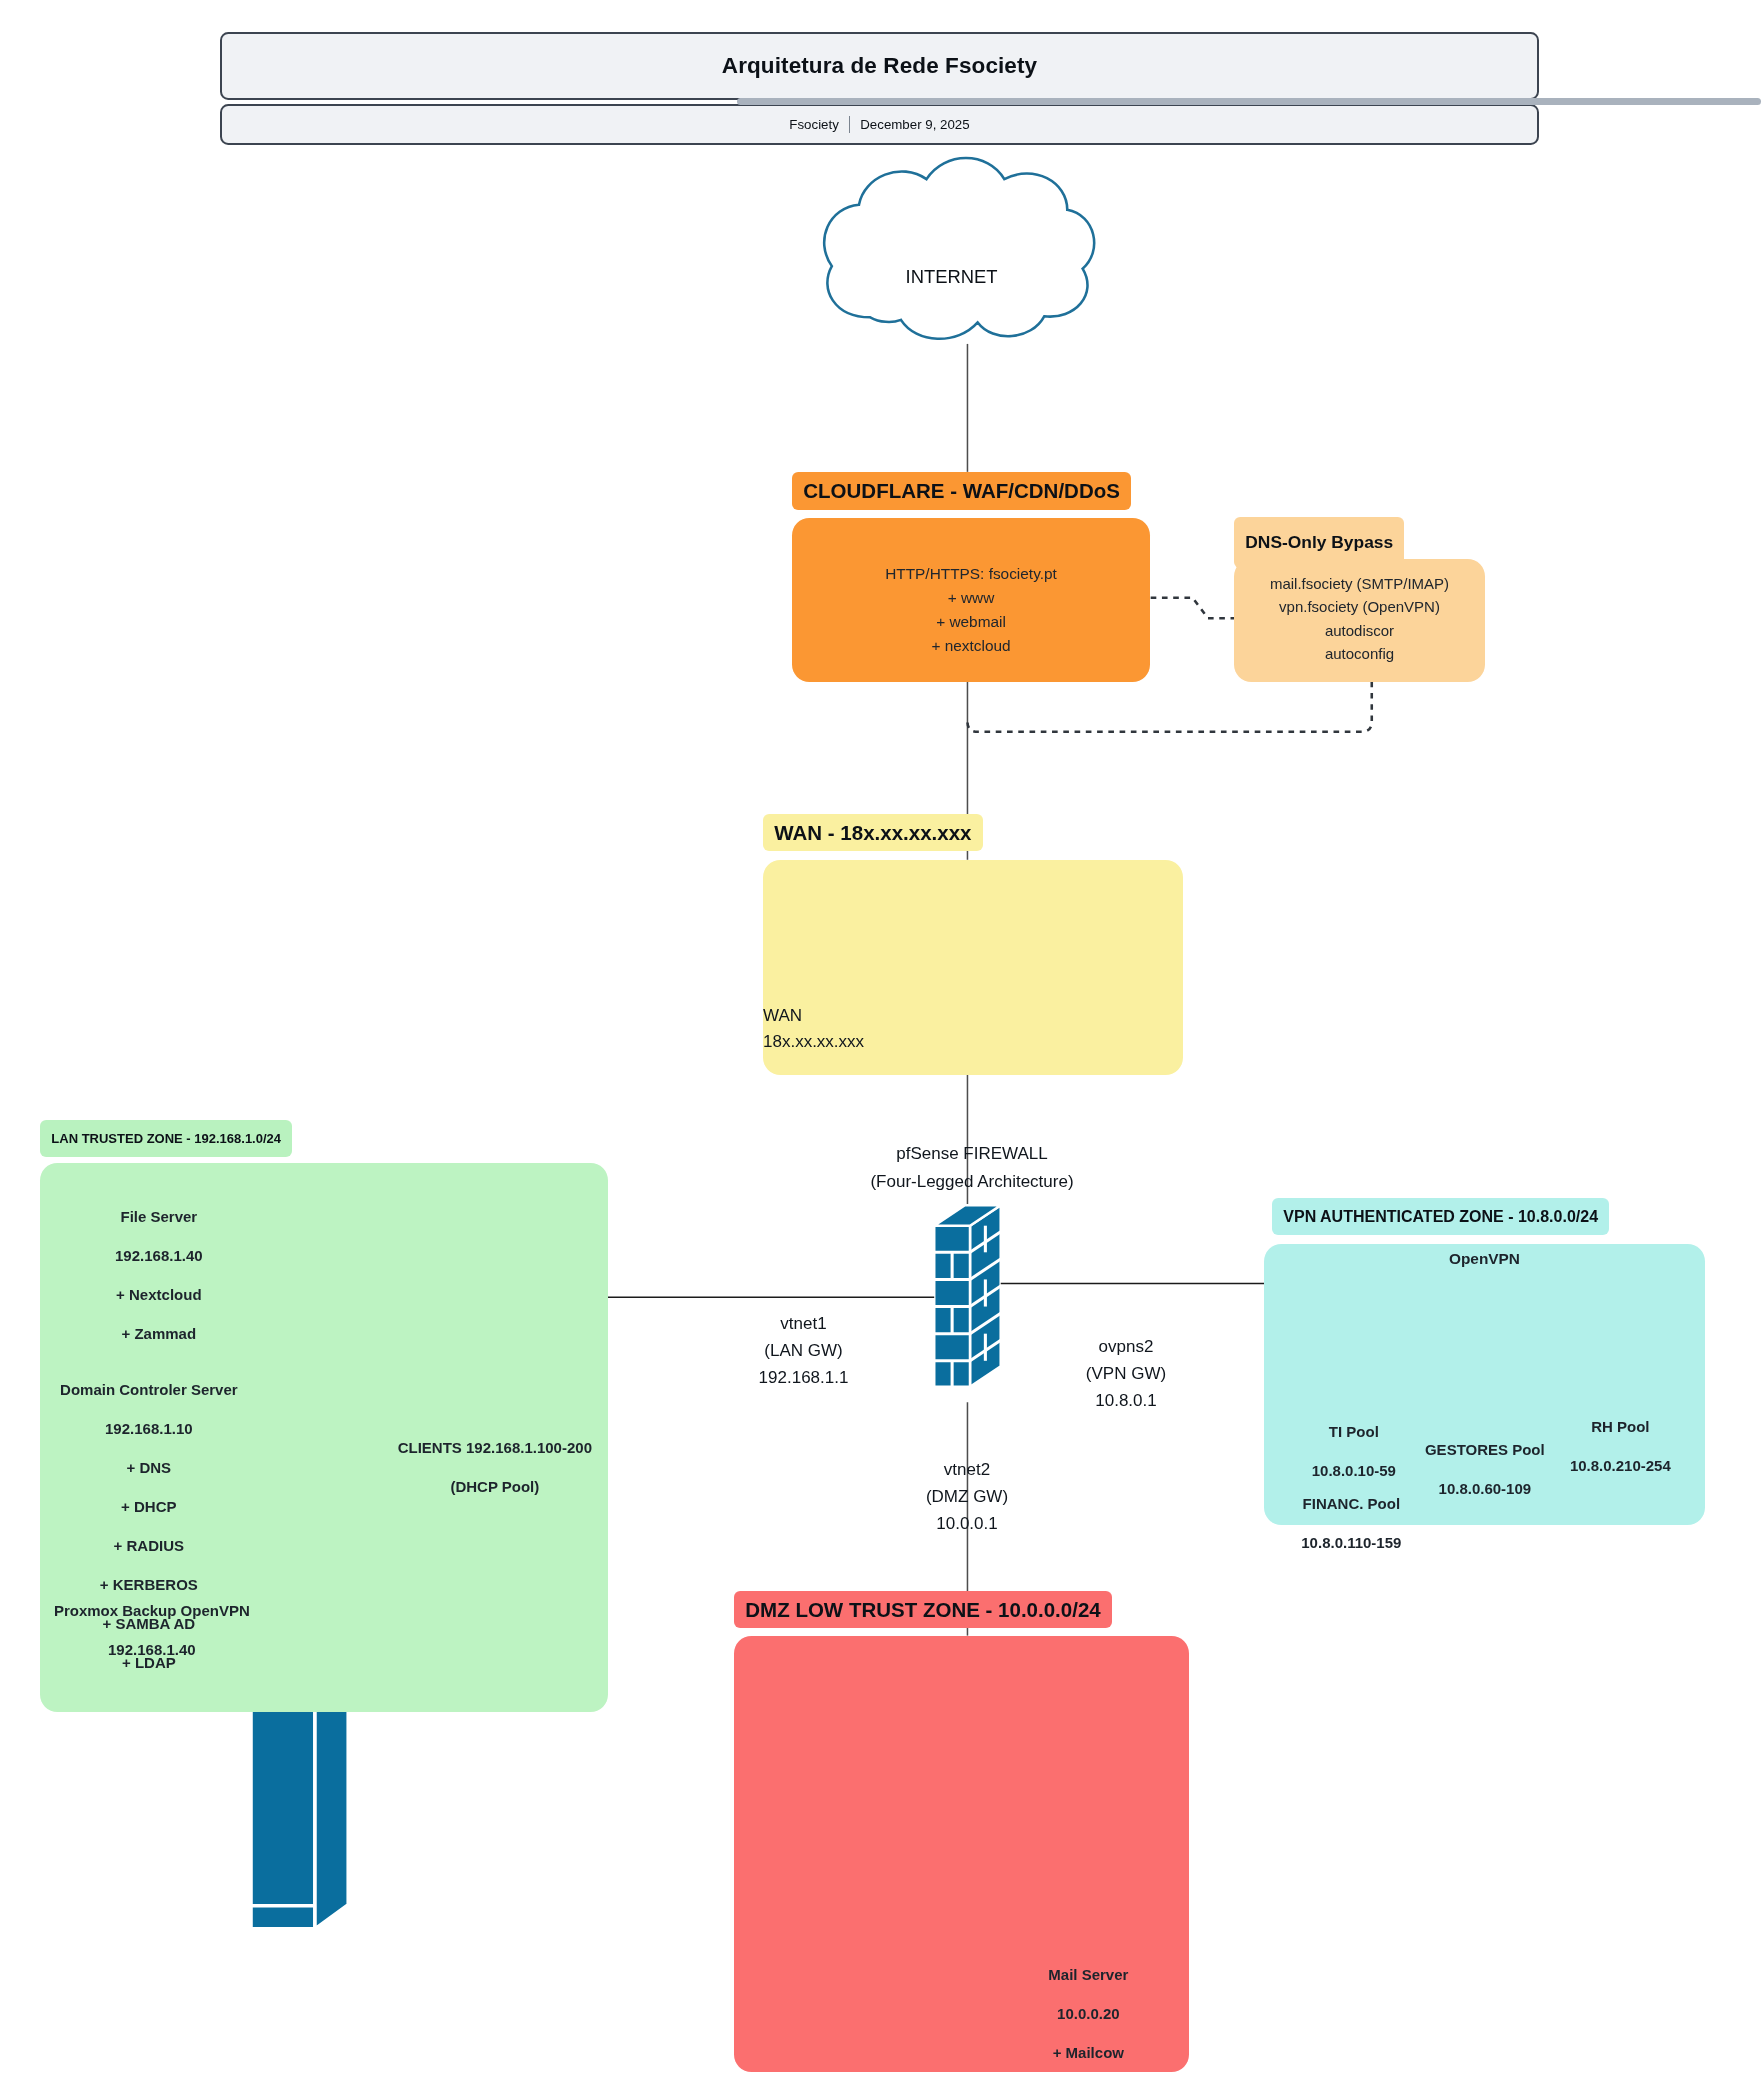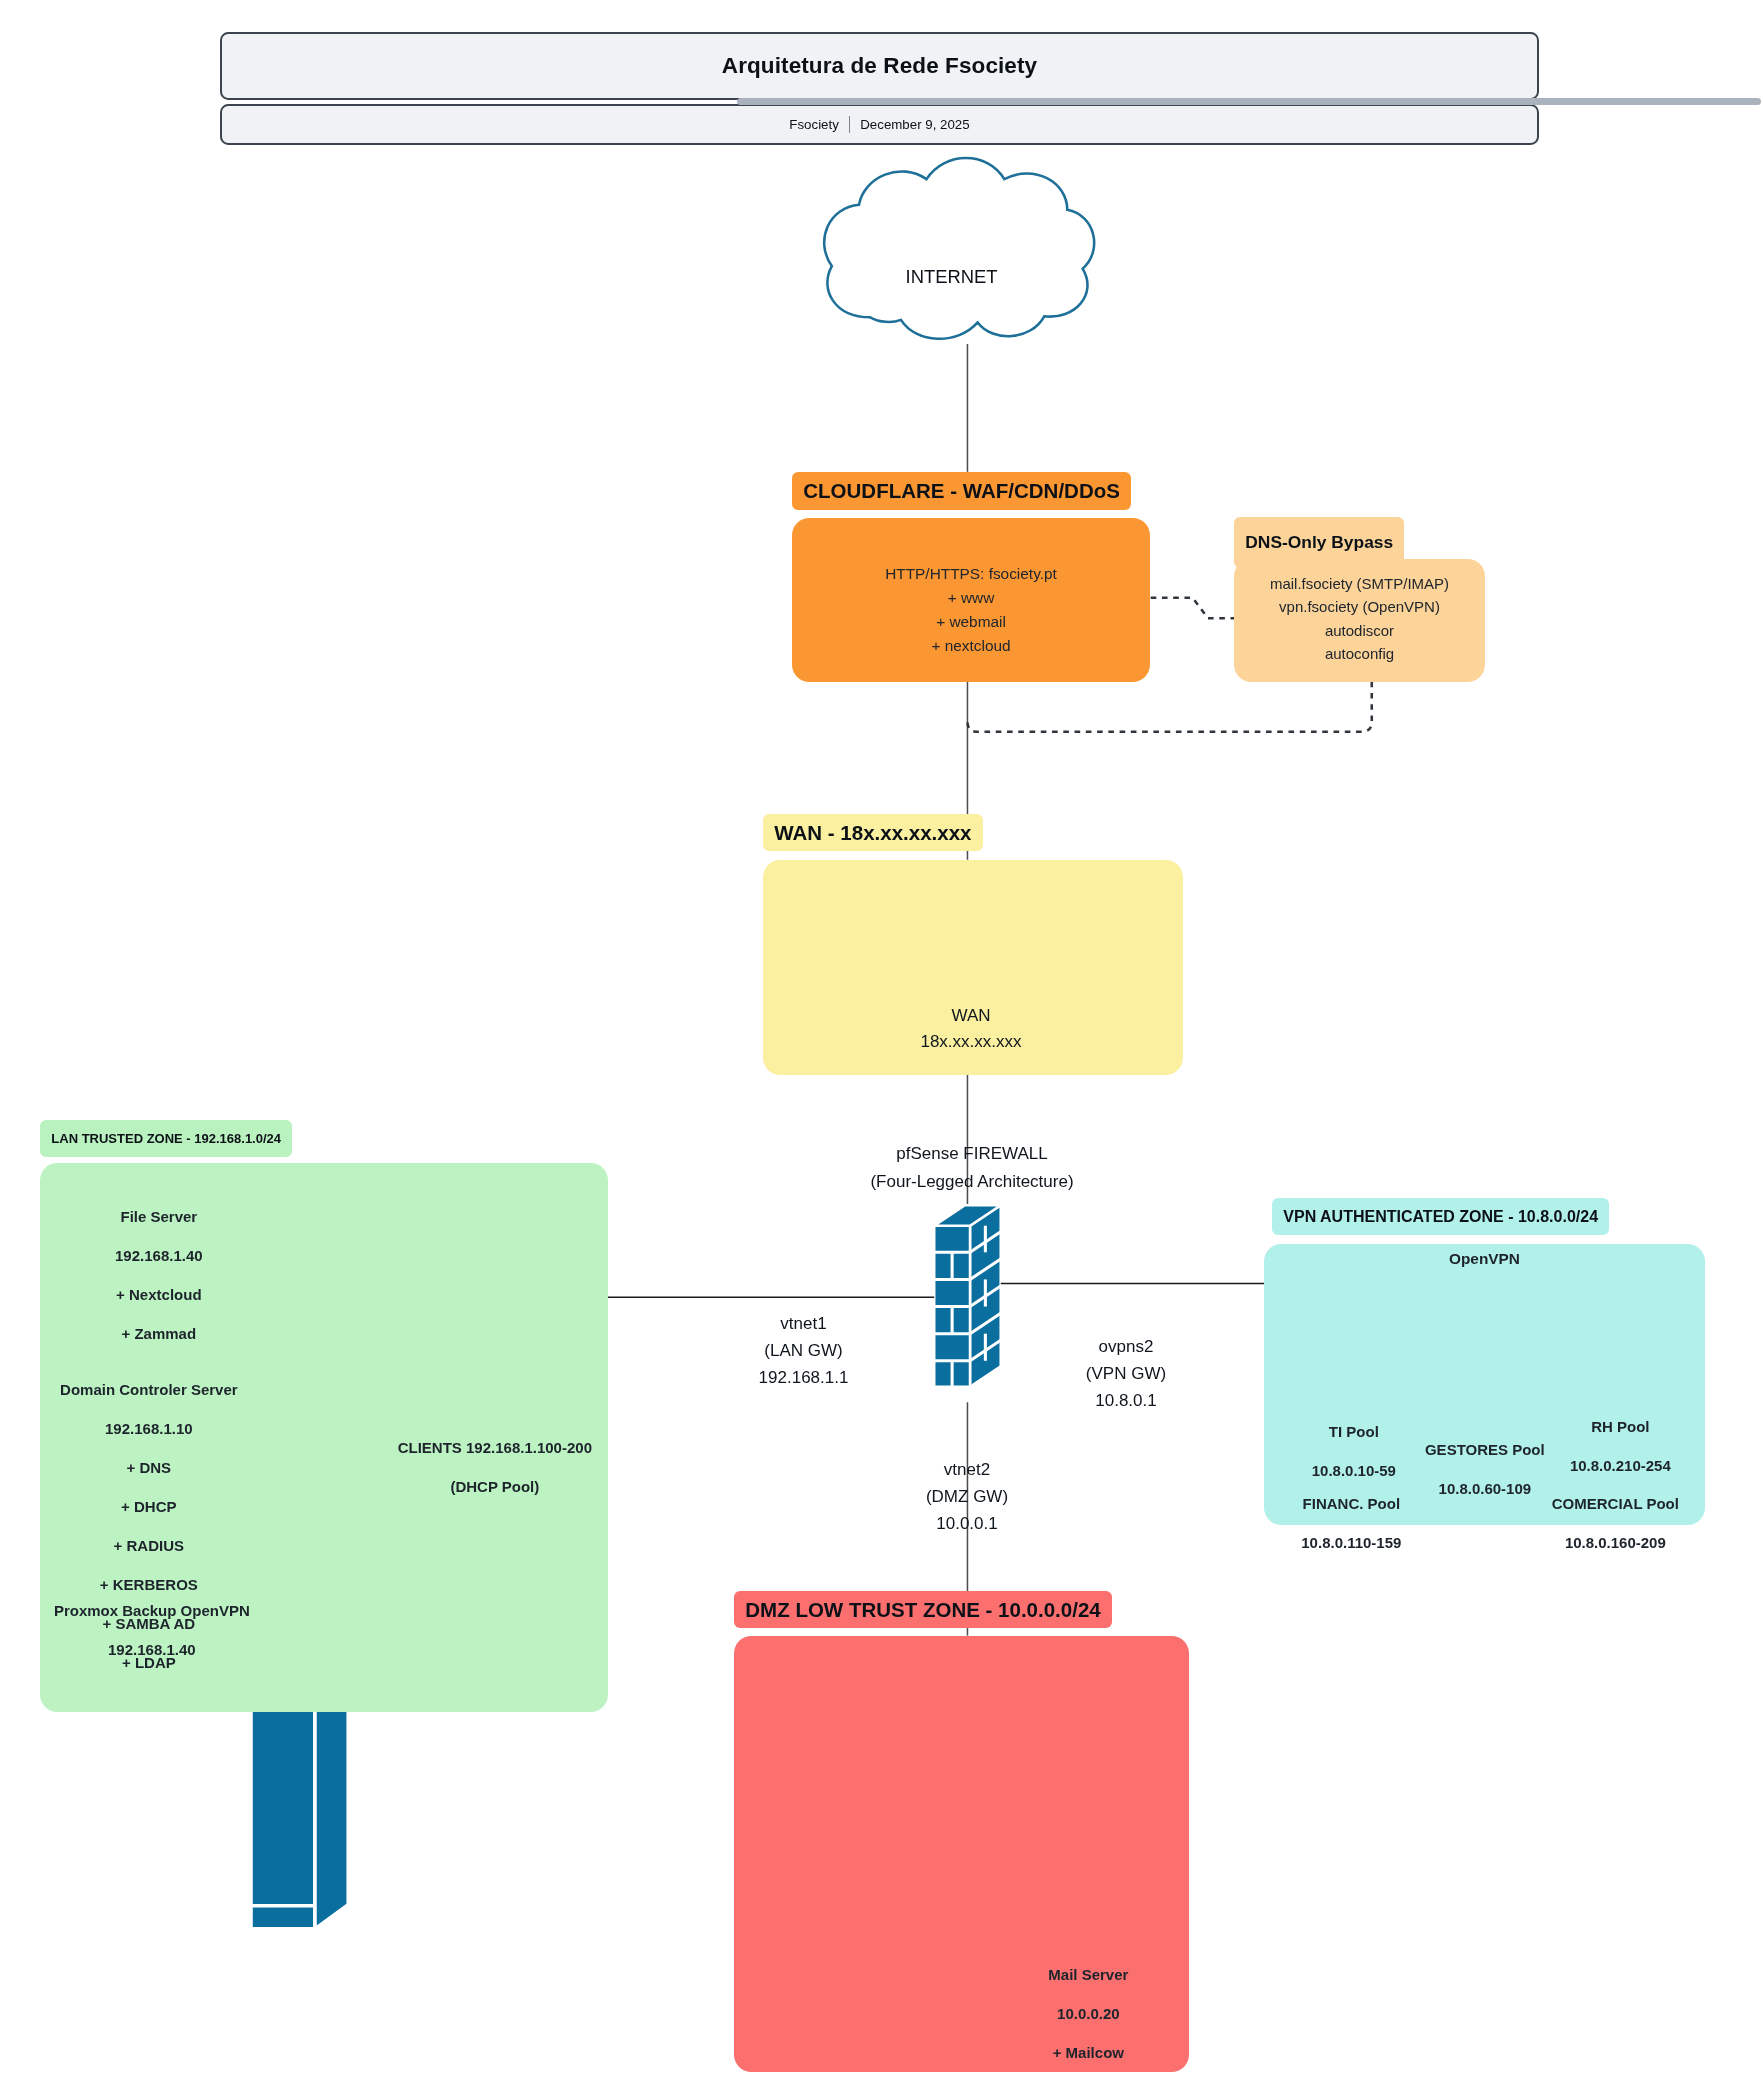--- a/index.html
+++ b/index.html
@@ -51,21 +51,21 @@
   #cf-box{left:792px;top:518px;width:358px;height:164px;background:#fb9733;}
   #cf-body{left:792px;top:562px;width:358px;text-align:center;font-size:15.4px;line-height:1.55;color:#20262d;}
 
   #dns-badge{left:1234px;top:517px;height:51px;background:#fcd49a;font-size:17.4px;}
   #dns-box{left:1234px;top:559px;width:251px;height:123px;background:#fcd49a;}
   #dns-body{left:1234px;top:572px;width:251px;text-align:center;font-size:15px;line-height:1.55;color:#20262d;}
 
   
   #wan-badge{left:763px;top:814px;height:37px;background:#faf0a0;font-size:20.5px;}
   #wan-box{left:763px;top:860px;width:420px;height:215px;background:#faf0a0;}
-  #wan-caption{left:763px;top:1003px;width:416px;text-align:center;font-size:17px;line-height:1.55;color:#10161d;}
+  #wan-caption{left:763px;top:1003px;width:416px;font-size:17px;line-height:1.55;color:#10161d;}
 
   
   #fw-caption{left:803px;top:1140px;width:338px;text-align:center;font-size:17px;line-height:1.62;color:#10161d;}
 
   
   #lan-badge{left:40px;top:1120px;height:37px;background:#b9f2bf;font-size:13px;}
   #lan-box{left:40px;top:1163px;width:568px;height:549px;background:#bdf3c2;}
 
   
   #vpn-badge{left:1264px;top:1198px;height:37px;background:#b2f0ea;font-size:16px;margin-left:8px;}
@@ -318,24 +318,20 @@
     <span>10.8.0.60-109</span>
   </div>
   <div class="txt txt-c" style="left:1535px;top:1397px;width:154px;">
     <span>RH Pool</span><br>
     <span>10.8.0.210-254</span>
   </div>
   <div class="txt txt-c" style="left:1269px;top:1474px;width:148px;">
     <span>FINANC. Pool</span><br>
     <span>10.8.0.110-159</span>
   </div>
-  <div class="txt txt-c" style="left:1525px;top:1474px;width:164px;">
-    <span>COMERCIAL Pool</span><br>
-    <span>10.8.0.160-209</span>
-  </div>
 
   <div class="badge" id="dmz-badge">DMZ LOW TRUST ZONE - 10.0.0.0/24</div>
   <div class="zone" id="dmz-box"></div>
 
   <div class="txt txt-c" style="left:988px;top:1945px;width:184px;">
     <span>Mail Server</span><br>
     <span>10.0.0.20</span><br>
     <span>+ Mailcow</span>
   </div>
 

